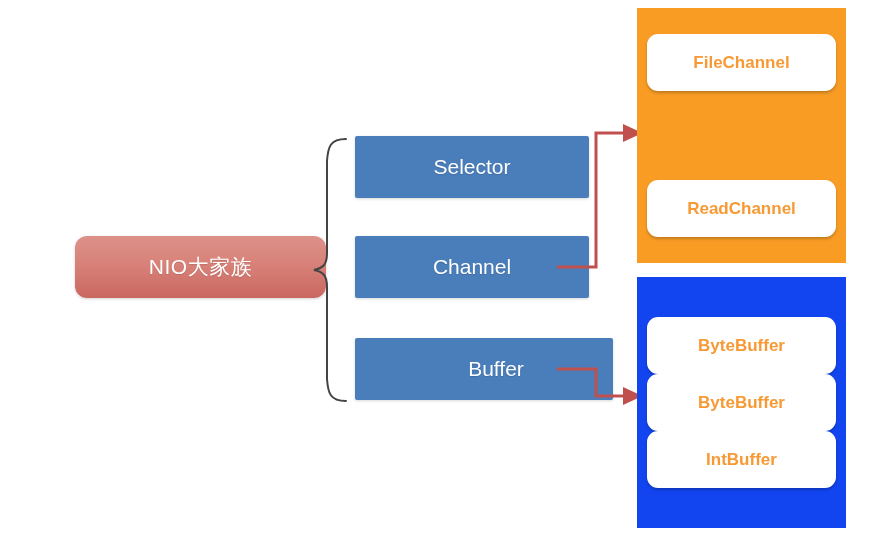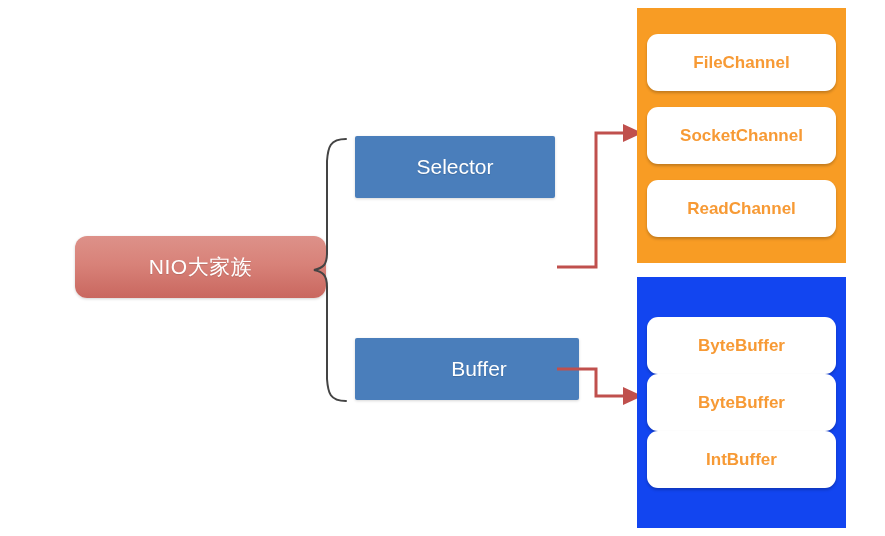--- a/index.html
+++ b/index.html
@@ -47,21 +47,21 @@
     top: 135px;
     width: 60px;
     height: 270px;
     pointer-events: none;
   }
 
   
   .mid-node {
     position: absolute;
     left: 355px;
-    width: 200px;
+    width: 234px;
     height: 62px;
     background: #4a7ebb;
     border-radius: 2px;
     box-shadow: 0 1px 3px rgba(0,0,0,0.16);
     display: flex;
     align-items: center;
     justify-content: center;
   }
   .mid-node .label {
     color: #ffffff;
@@ -131,20 +131,23 @@
     <span class="label">NIO大家族</span>
   </div>
 
   <svg class="brace" viewBox="0 0 60 270">
     <path d="M 46 4 C 30 4, 28 12, 27 26 L 27 118 C 27 130, 23 133, 14 135 C 23 137, 27 140, 27 152 L 27 244 C 28 258, 30 266, 46 266" fill="none" stroke="#444444" stroke-width="2" stroke-linecap="round"></path>
   </svg>
 
   <div class="mid-node mid-selector">
     <span class="label">Selector</span>
   </div>
+  <div class="mid-node mid-channel">
+    <span class="label">Channel</span>
+  </div>
   <div class="mid-node mid-buffer">
     <span class="label">Buffer</span>
   </div>
 
   <svg class="connectors" viewBox="0 0 885 536">
     <defs>
       <marker id="arrowhead" markerWidth="7" markerHeight="7" refX="1" refY="3" orient="auto" markerUnits="strokeWidth">
         <path d="M 0 0 L 6.5 3 L 0 6 z" fill="#c0504d"></path>
       </marker>
     </defs>
@@ -152,23 +155,20 @@
     <path d="M 557 267 L 596 267 L 596 133 L 626 133" fill="none" stroke="#c0504d" stroke-width="3" marker-end="url(#arrowhead)"></path>
 
     <path d="M 557 369 L 596 369 L 596 396 L 626 396" fill="none" stroke="#c0504d" stroke-width="3" marker-end="url(#arrowhead)"></path>
   </svg>
 
   <div class="group-panel panel-channels">
     <div class="chip">
       <span class="label">FileChannel</span>
     </div>
     <div class="chip">
-      <span class="label">SocketChannel</span>
-    </div>
-    <div class="chip">
       <span class="label">ReadChannel</span>
     </div>
   </div>
 
   <div class="group-panel panel-buffers">
     <div class="chip">
       <span class="label">ByteBuffer</span>
     </div>
     <div class="chip">
       <span class="label">ByteBuffer</span>

